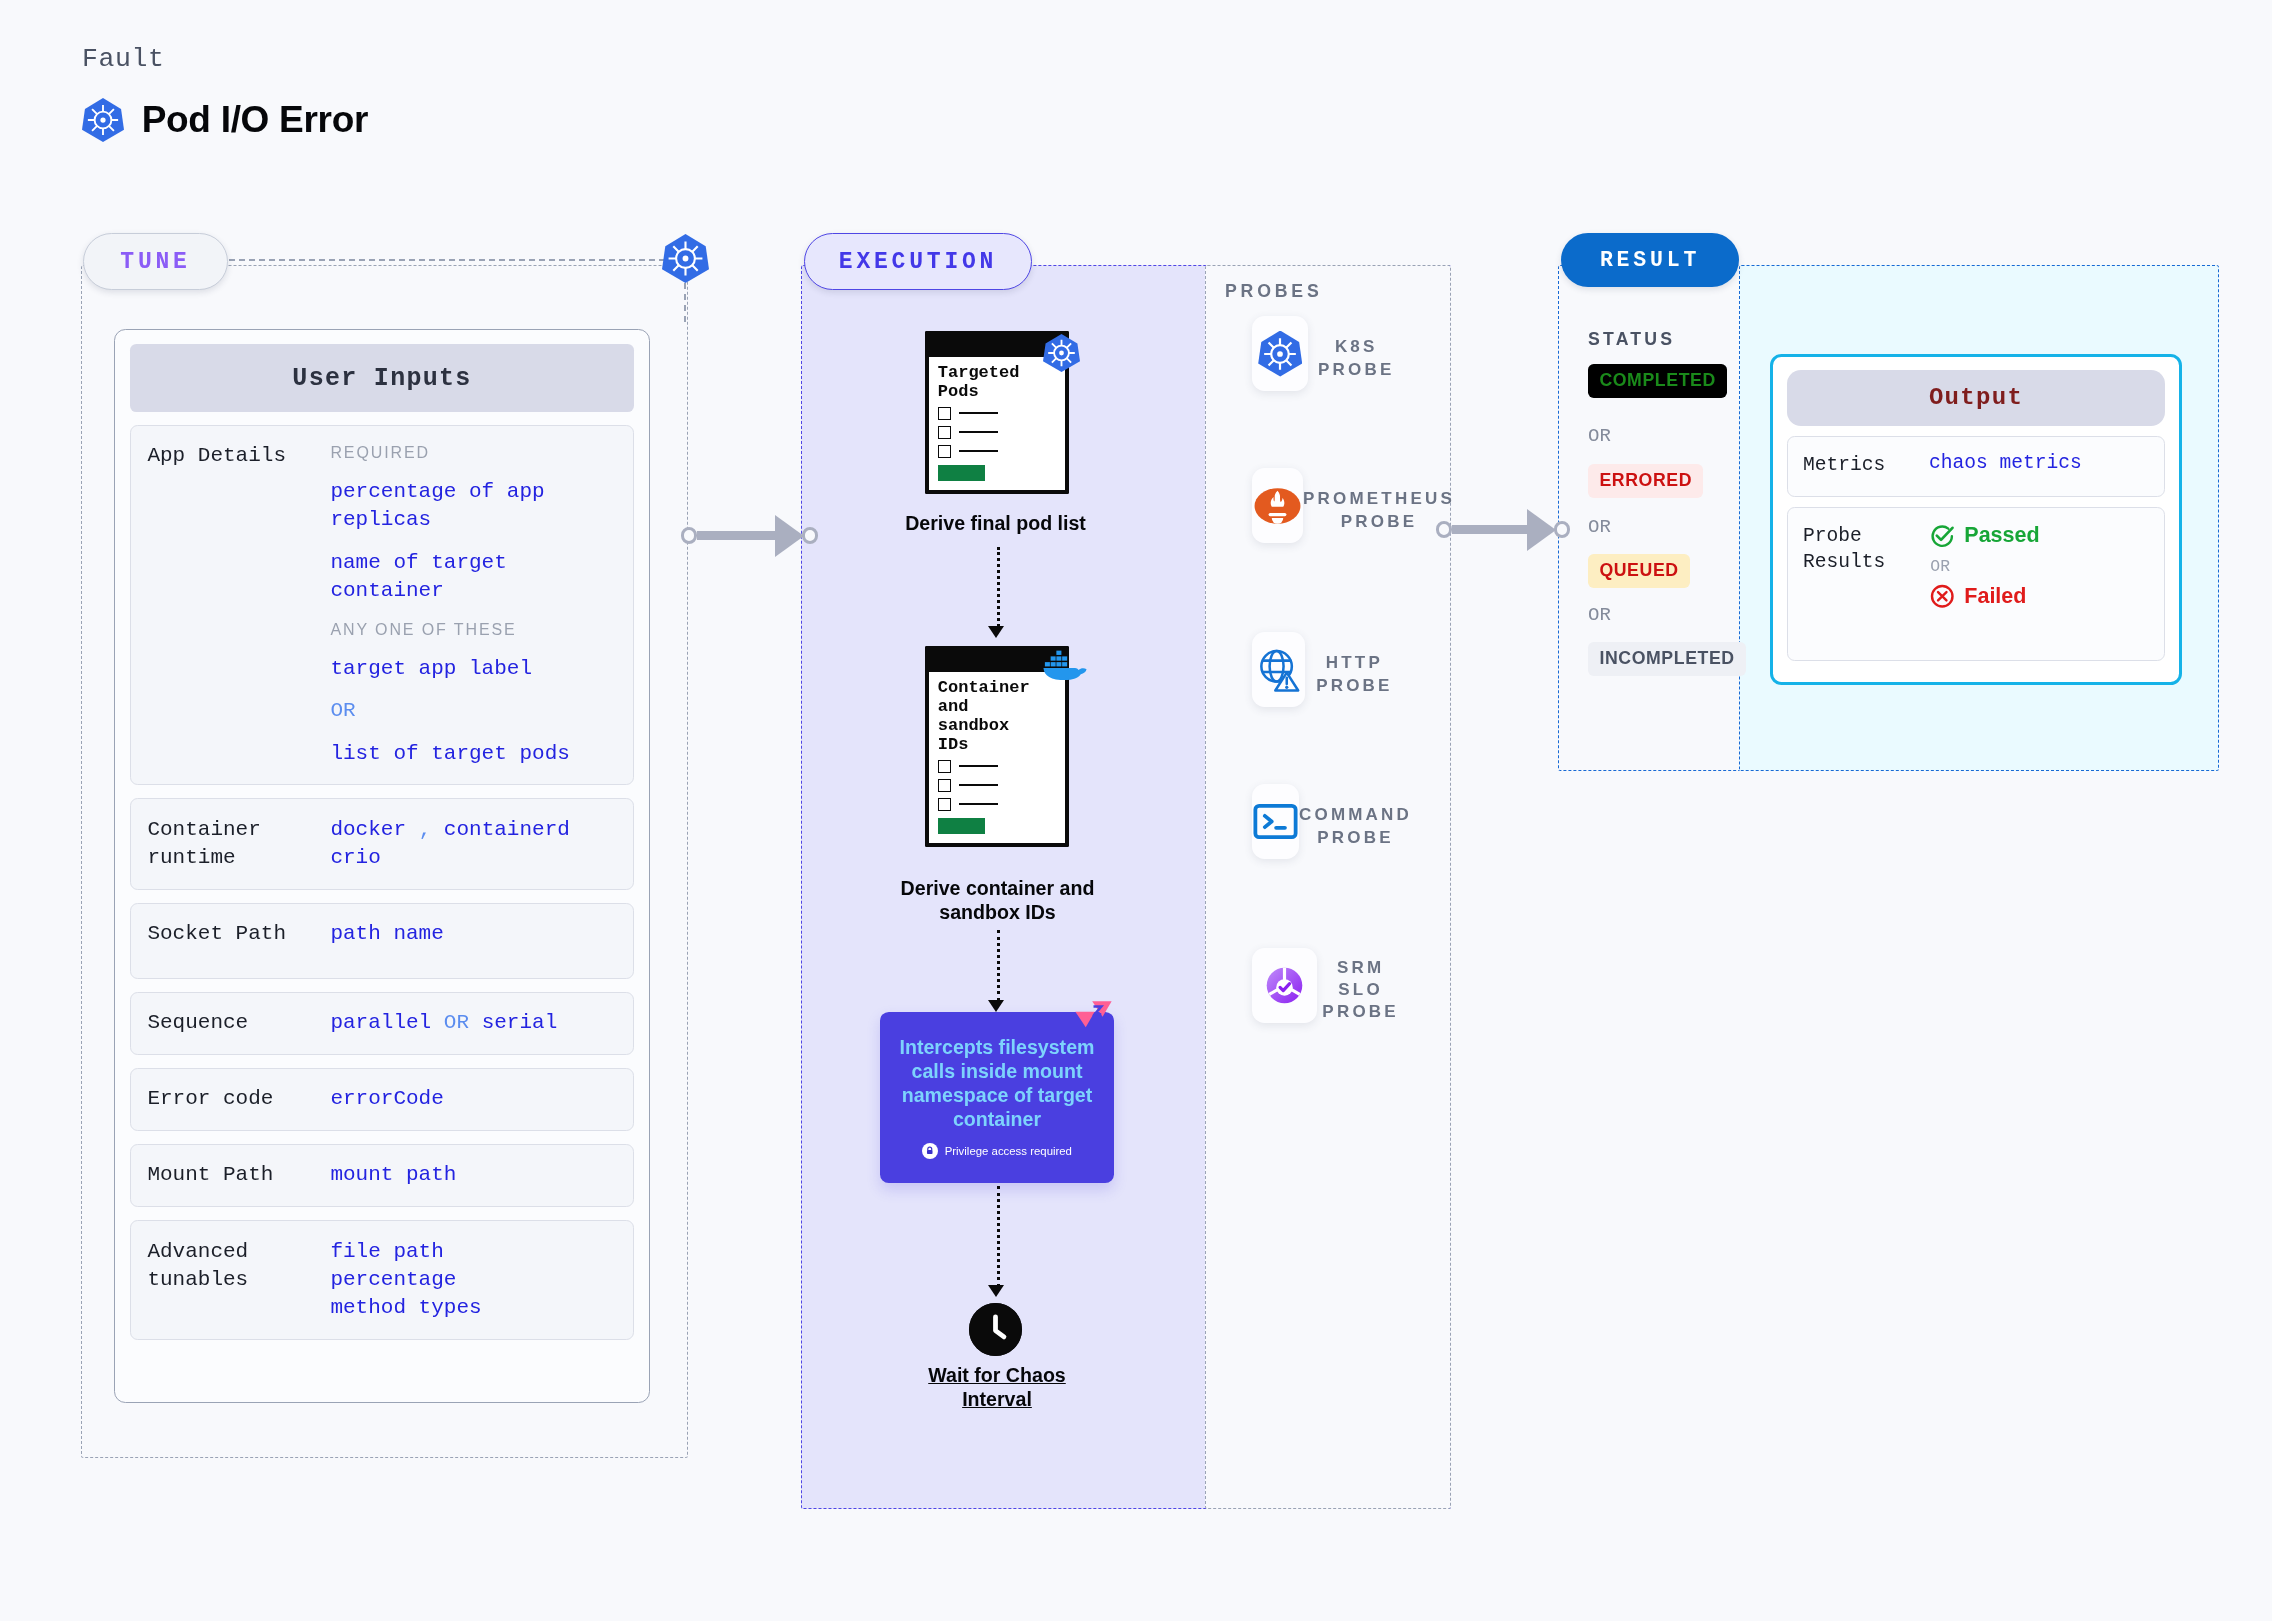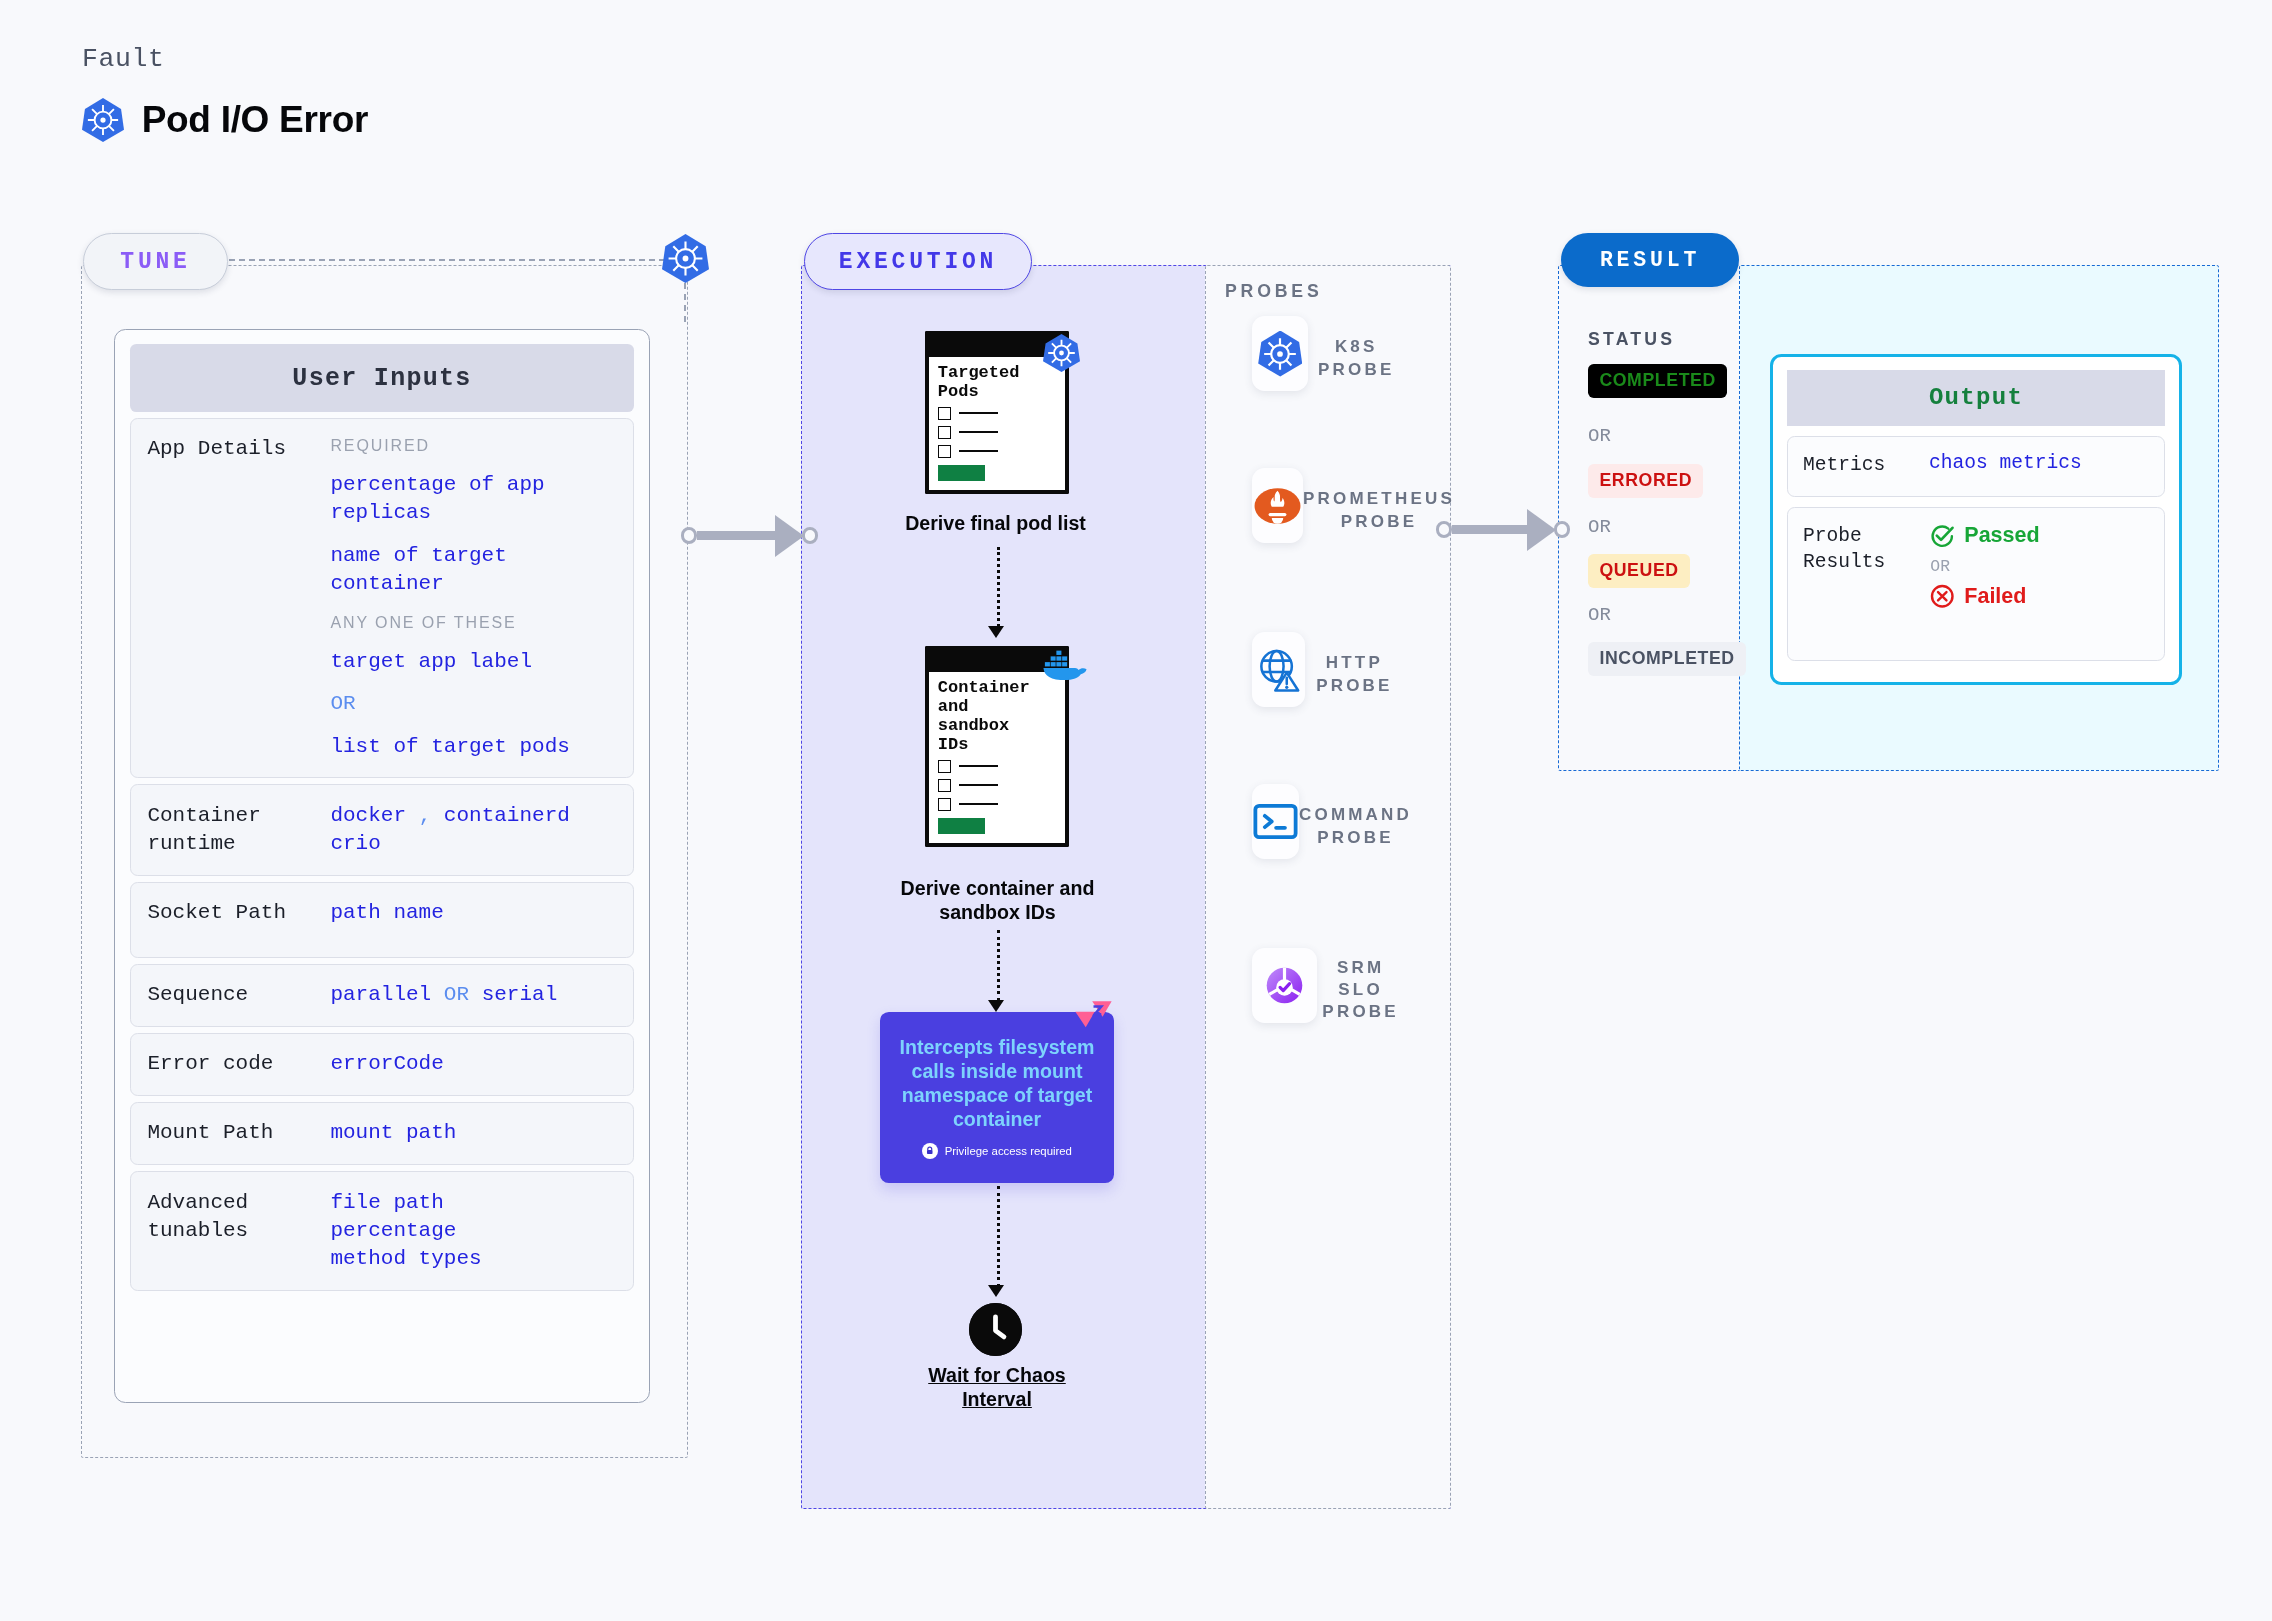--- a/index.html
+++ b/index.html
@@ -107,21 +107,21 @@
     background: #fbfcfe; border: 1.9px solid #9aa3b5; border-radius: 11.4px;
     padding: 14px 15px;
   }
   #user-inputs-head {
     height: 68px; background: #d8dae8; border-radius: 6.3px;
     display: flex; align-items: center; justify-content: center;
     font-family: "Liberation Mono", monospace;
     font-size: 25px; font-weight: 700; color: #2c3140; letter-spacing: 1.3px;
   }
   .ui-row {
-    margin-top: 6px;
+    margin-top: 13px;
     border: 1.3px solid #dcdfe8; border-radius: 7.6px;
     background: #f4f6fa;
     display: flex; padding: 16.4px 16.4px;
   }
   .ui-key {
     width: 183px; flex: 0 0 183px;
     font-family: "Liberation Mono", monospace;
     font-size: 21px; color: #1b1f29; line-height: 1.35;
   }
   .ui-val { flex: 1; font-family: "Liberation Mono", monospace; font-size: 21px; line-height: 1.35; }
@@ -231,24 +231,24 @@
     font-family: "Liberation Mono", monospace;
   }
 
   
   #output-card {
     position: absolute; left: 1770px; top: 354px; width: 412px; height: 331px;
     background: #ffffff; border: 3.8px solid #15b2e8; border-radius: 11.4px;
     padding: 12.6px 14px;
   }
   #output-head {
-    height: 56px; background: #d8dae8; border-radius: 0;
+    height: 56px; background: #d8dae8; border-radius: 14px;
     display: flex; align-items: center; justify-content: center;
     font-family: "Liberation Mono", monospace;
-    font-size: 24px; font-weight: 700; color: #15803d; letter-spacing: 1.3px;
+    font-size: 24px; font-weight: 700; color: #7f1d1d; letter-spacing: 1.3px;
   }
   .out-row {
     margin-top: 10px; border: 1.3px solid #dcdfe8; border-radius: 7.6px;
     background: #fbfcfe; display: flex; padding: 15px 15px;
   }
   .out-key {
     width: 126px; flex: 0 0 126px;
     font-family: "Liberation Mono", monospace; font-size: 19.6px; color: #1b1f29; line-height: 1.35;
   }
   .out-val { flex: 1; font-family: "Liberation Mono", monospace; font-size: 19.6px; }

